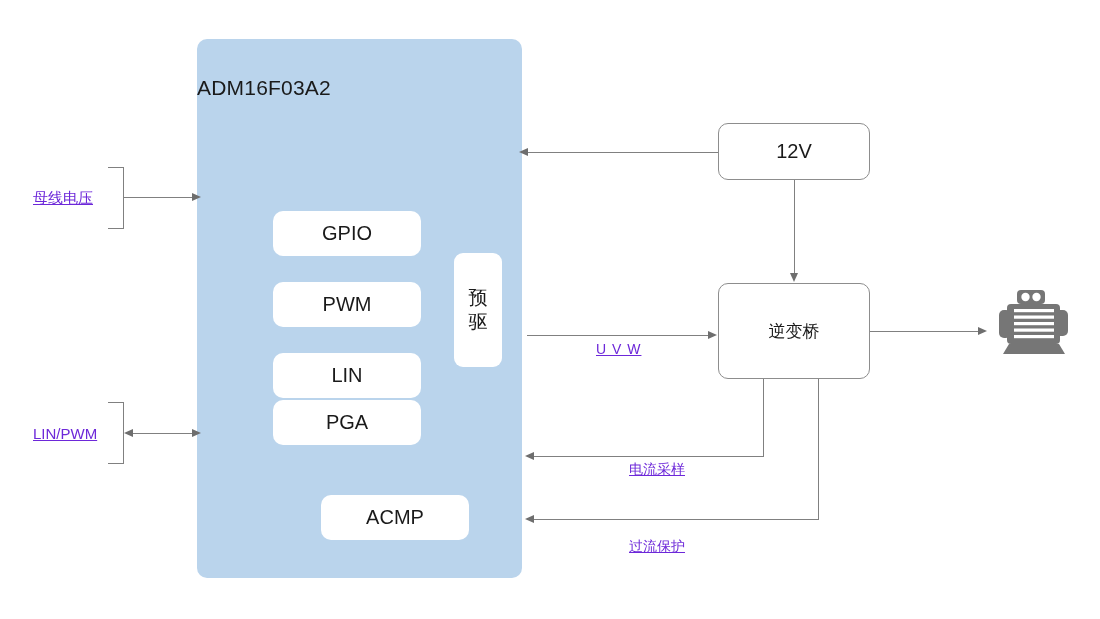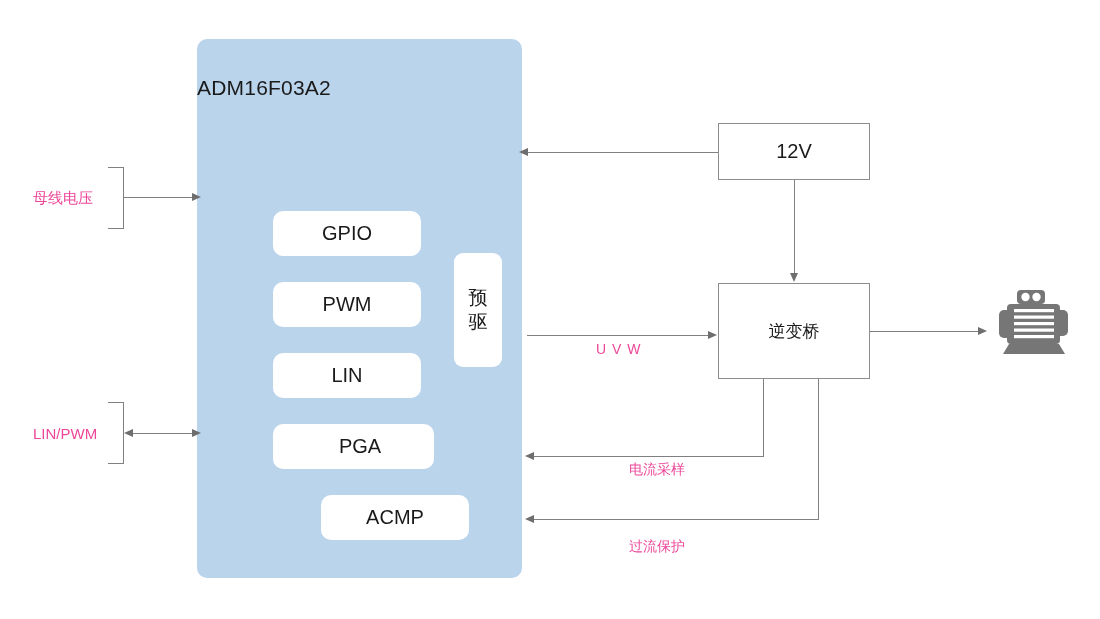--- a/index.html
+++ b/index.html
@@ -69,21 +69,21 @@
     font-size: 19px;
     line-height: 1.28;
     color: #1a1a1a;
   }
 
   
   .rbox {
     position: absolute;
     background: #ffffff;
     border: 1px solid #8d8d8d;
-    border-radius: 0;
+    border-radius: 10px;
     display: flex;
     align-items: center;
     justify-content: center;
     color: #1a1a1a;
     box-sizing: border-box;
   }
   .rbox-12v {
     left: 718px; top: 123px; width: 152px; height: 57px;
     font-size: 20px;
   }
@@ -126,22 +126,23 @@
     position: absolute;
     width: 16px;
     border: 1px solid #808080;
     border-left: none;
     box-sizing: border-box;
   }
 
   
   .lbl {
     position: absolute;
-    color: #ec4899;
+    color: #6d28d9;
     white-space: nowrap;
+    text-decoration: underline;
   }
   .lbl-side {
     font-size: 15px;
   }
   .lbl-wire {
     font-size: 14px;
   }
 
   
   .motor {
@@ -162,21 +163,21 @@
 
   <div class="pill" style="top:211px;">
     <span>GPIO</span>
   </div>
   <div class="pill" style="top:282px;">
     <span>PWM</span>
   </div>
   <div class="pill" style="top:353px;">
     <span>LIN</span>
   </div>
-  <div class="pill" style="top:424px;padding-left:13px;">
+  <div class="pill" style="top:400px;">
     <span>PGA</span>
   </div>
   <div class="pill" style="top:495px;margin-left:48px;">
     <span>ACMP</span>
   </div>
 
   <div class="predriver">
     <span>预</span>
     <span>驱</span>
   </div>

